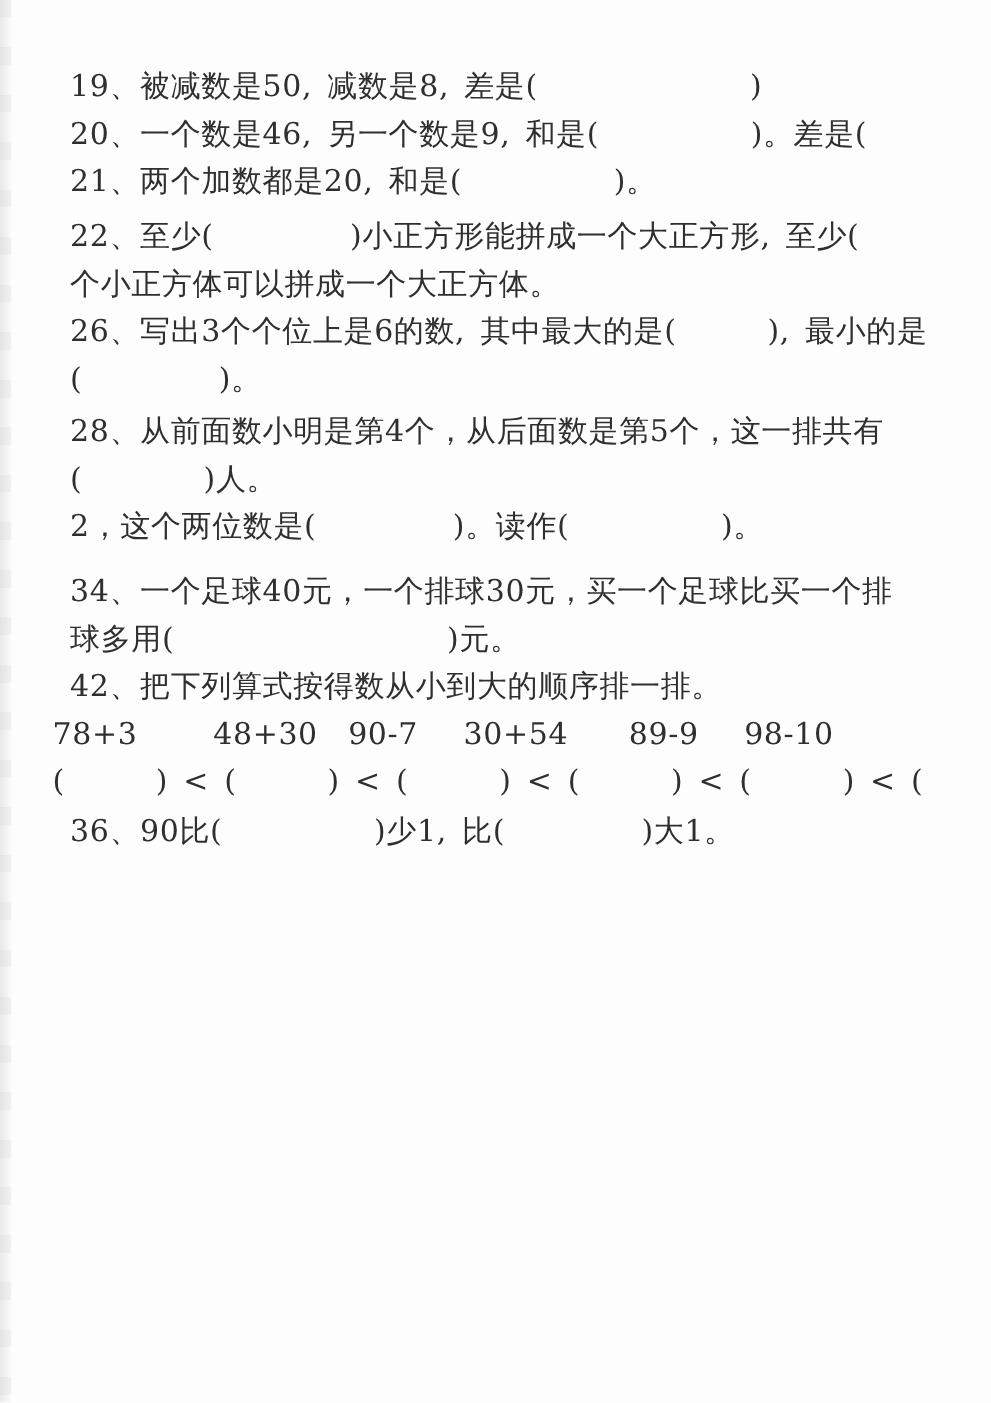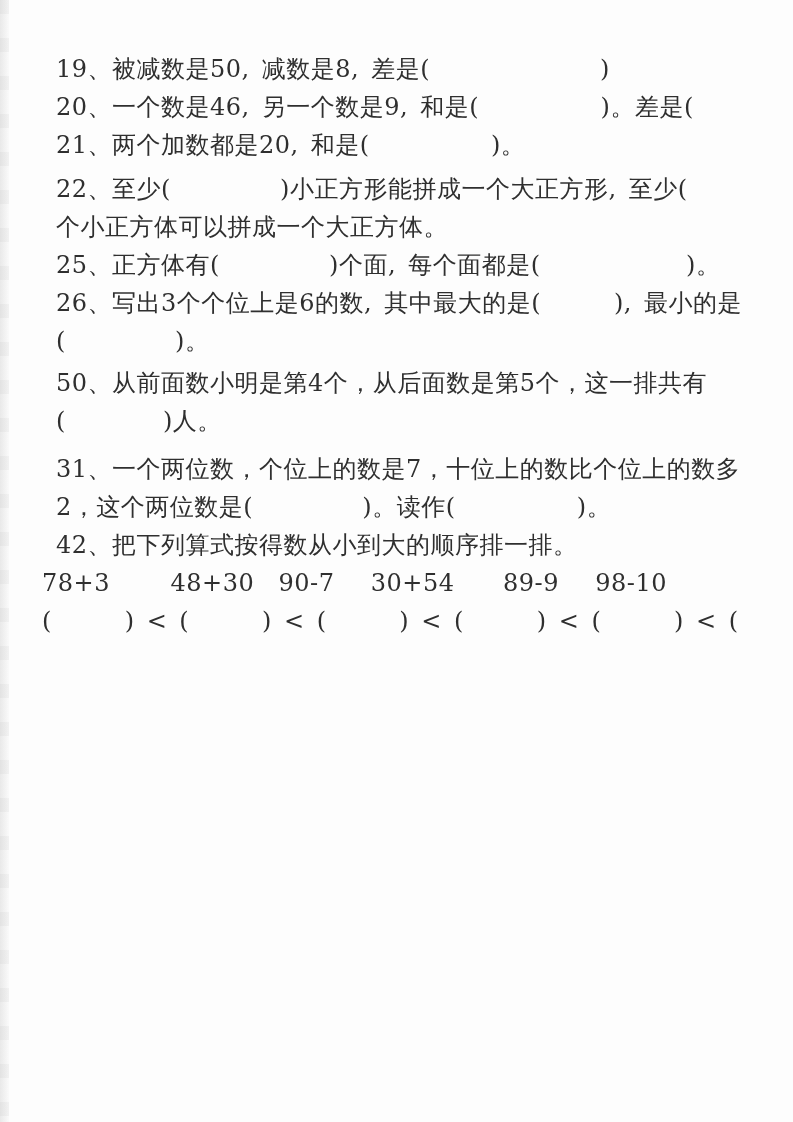--- a/index.html
+++ b/index.html
@@ -54,24 +54,25 @@
 <body>
 
 <div class="page">
   <div class="edge-shadow"></div>
   <div class="content">
     <div class="line">19、被减数是50, 减数是8, 差是(&nbsp;&nbsp;&nbsp;&nbsp;&nbsp;&nbsp;&nbsp;&nbsp;&nbsp;&nbsp;&nbsp;&nbsp;&nbsp;&nbsp;)</div>
     <div class="line">20、一个数是46, 另一个数是9, 和是(&nbsp;&nbsp;&nbsp;&nbsp;&nbsp;&nbsp;&nbsp;&nbsp;&nbsp;&nbsp;)。差是(&nbsp;&nbsp;&nbsp;&nbsp;&nbsp;&nbsp;&nbsp;&nbsp;&nbsp;)。</div>
     <div class="line">21、两个加数都是20, 和是(&nbsp;&nbsp;&nbsp;&nbsp;&nbsp;&nbsp;&nbsp;&nbsp;&nbsp;&nbsp;)。</div>
     <div class="line gap-6">22、至少(&nbsp;&nbsp;&nbsp;&nbsp;&nbsp;&nbsp;&nbsp;&nbsp;&nbsp;)小正方形能拼成一个大正方形, 至少(&nbsp;&nbsp;&nbsp;&nbsp;&nbsp;&nbsp;&nbsp;&nbsp;&nbsp;)</div>
     <div class="line">个小正方体可以拼成一个大正方体。</div>
-    <div class="line">25、正方体有(&nbsp;&nbsp;&nbsp;&nbsp;&nbsp;&nbsp;&nbsp;&nbsp;&nbsp;)个面, 每个面都是(&nbsp;&nbsp;&nbsp;&nbsp;&nbsp;&nbsp;&nbsp;&nbsp;&nbsp;&nbsp;&nbsp;&nbsp;)。</div>
     <div class="line">26、写出3个个位上是6的数, 其中最大的是(&nbsp;&nbsp;&nbsp;&nbsp;&nbsp;&nbsp;), 最小的是</div>
     <div class="line">(&nbsp;&nbsp;&nbsp;&nbsp;&nbsp;&nbsp;&nbsp;&nbsp;&nbsp;)。</div>
-    <div class="line gap-4">50、从前面数小明是第4个，从后面数是第5个，这一排共有</div>
+    <div class="line gap-4">28、从前面数小明是第4个，从后面数是第5个，这一排共有</div>
     <div class="line">(&nbsp;&nbsp;&nbsp;&nbsp;&nbsp;&nbsp;&nbsp;&nbsp;)人。</div>
-    <div class="line gap-10">31、一个两位数，个位上的数是7，十位上的数比个位上的数多</div>
     <div class="line">2，这个两位数是(&nbsp;&nbsp;&nbsp;&nbsp;&nbsp;&nbsp;&nbsp;&nbsp;&nbsp;)。读作(&nbsp;&nbsp;&nbsp;&nbsp;&nbsp;&nbsp;&nbsp;&nbsp;&nbsp;&nbsp;)。</div>
+    <div class="line gap-14">34、一个足球40元，一个排球30元，买一个足球比买一个排</div>
+    <div class="line">球多用(&nbsp;&nbsp;&nbsp;&nbsp;&nbsp;&nbsp;&nbsp;&nbsp;&nbsp;&nbsp;&nbsp;&nbsp;&nbsp;&nbsp;&nbsp;&nbsp;&nbsp;&nbsp;)元。</div>
     <div class="line">42、把下列算式按得数从小到大的顺序排一排。</div>
     <div class="line outdent">78+3&nbsp;&nbsp;&nbsp;&nbsp;&nbsp;48+30&nbsp;&nbsp;90-7&nbsp;&nbsp;&nbsp;30+54&nbsp;&nbsp;&nbsp;&nbsp;89-9&nbsp;&nbsp;&nbsp;98-10</div>
     <div class="line outdent">(&nbsp;&nbsp;&nbsp;&nbsp;&nbsp;&nbsp;) &lt; (&nbsp;&nbsp;&nbsp;&nbsp;&nbsp;&nbsp;) &lt; (&nbsp;&nbsp;&nbsp;&nbsp;&nbsp;&nbsp;) &lt; (&nbsp;&nbsp;&nbsp;&nbsp;&nbsp;&nbsp;) &lt; (&nbsp;&nbsp;&nbsp;&nbsp;&nbsp;&nbsp;) &lt; (&nbsp;&nbsp;&nbsp;&nbsp;&nbsp;&nbsp;)</div>
+    <div class="line gap-2">36、90比(&nbsp;&nbsp;&nbsp;&nbsp;&nbsp;&nbsp;&nbsp;&nbsp;&nbsp;&nbsp;)少1, 比(&nbsp;&nbsp;&nbsp;&nbsp;&nbsp;&nbsp;&nbsp;&nbsp;&nbsp;)大1。</div>
   </div>
 </div>
 
 </body></html>

